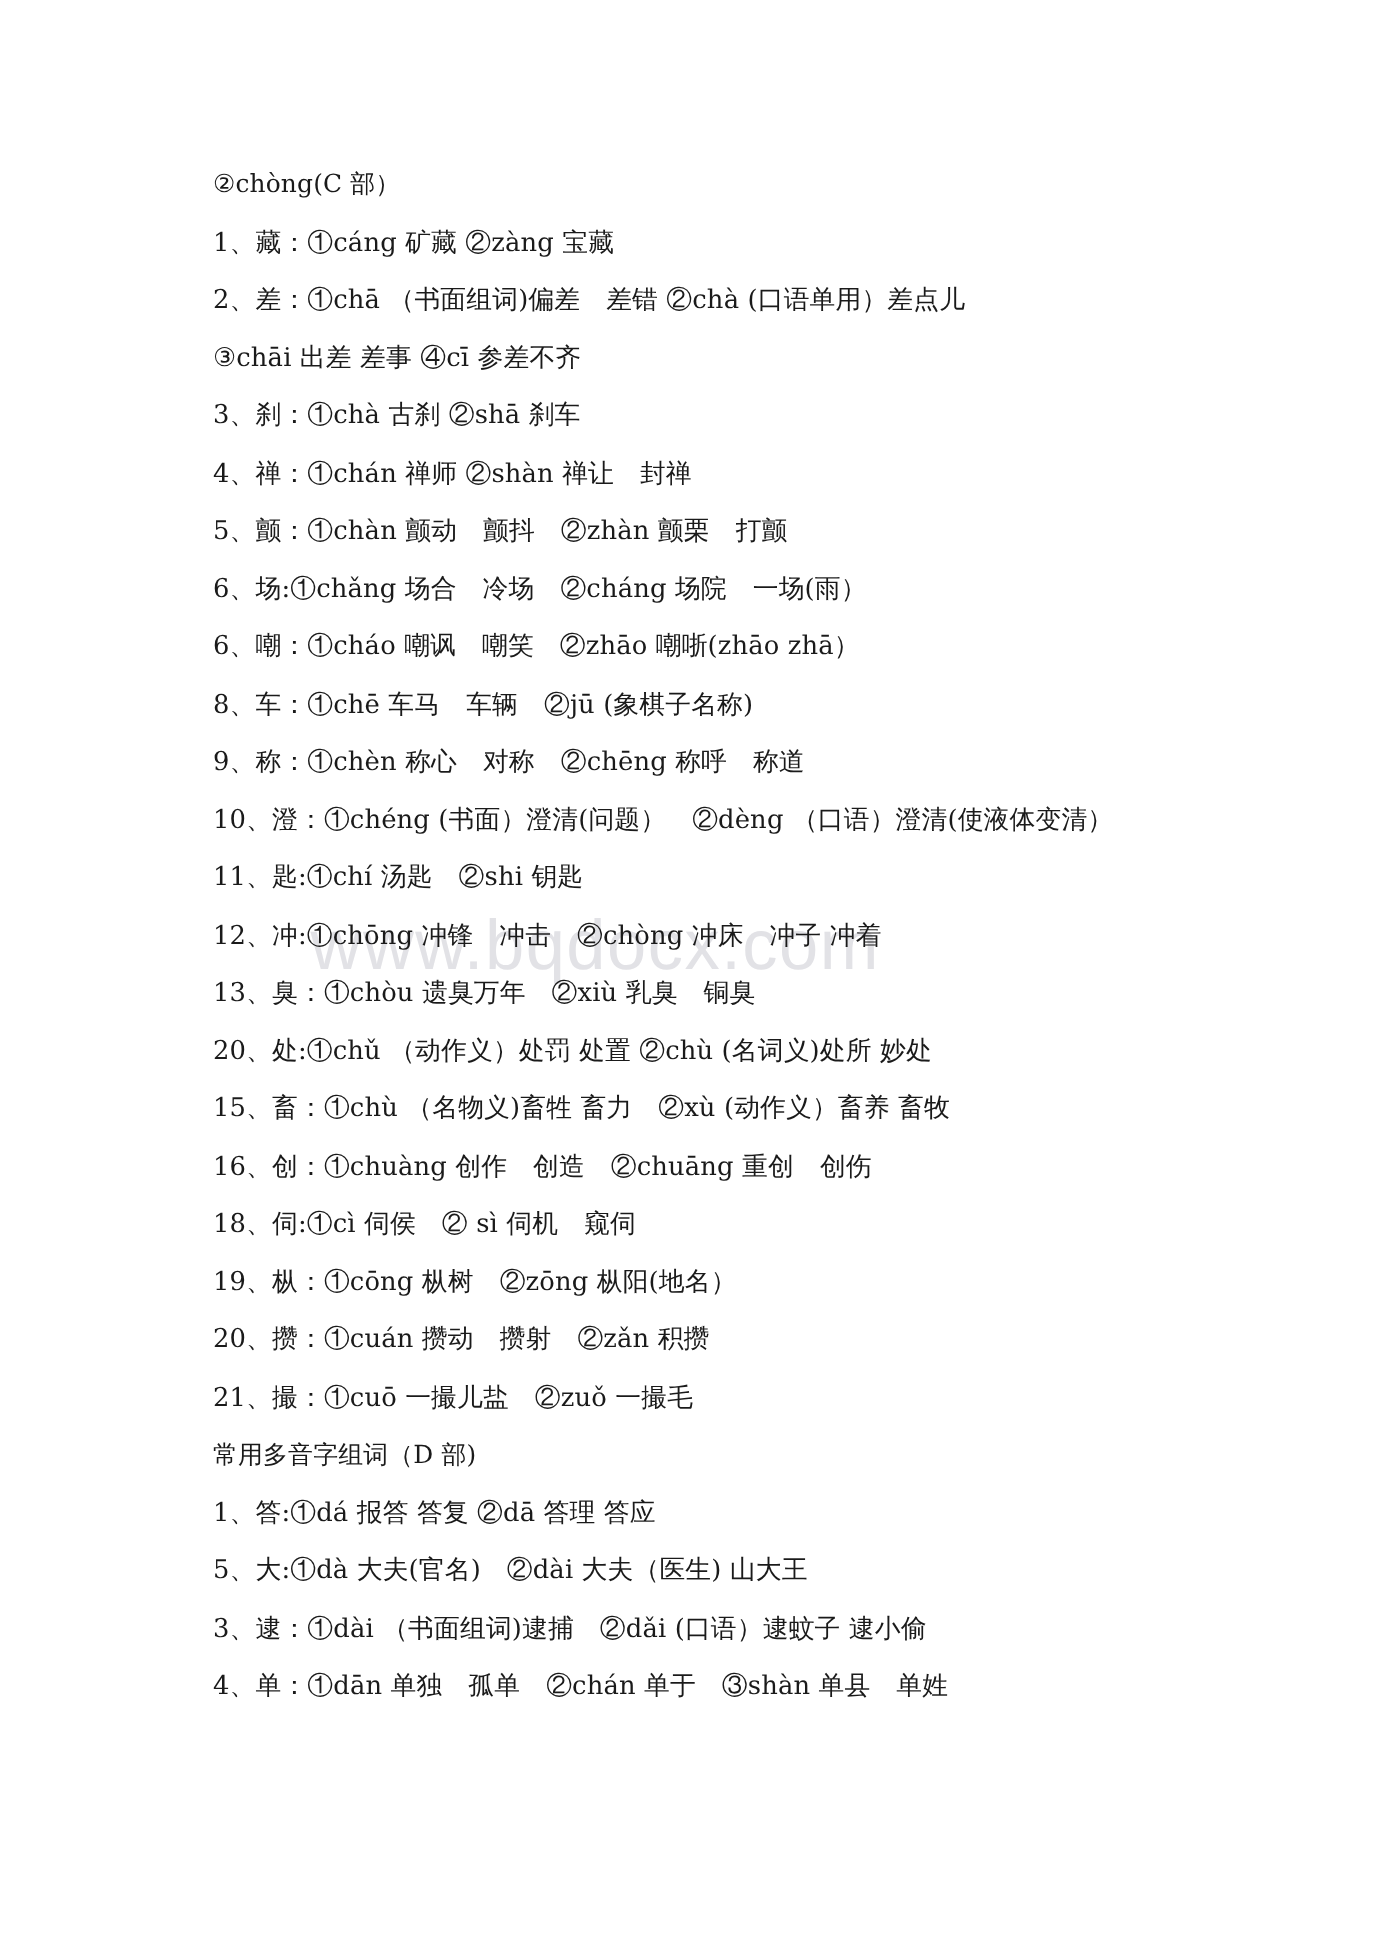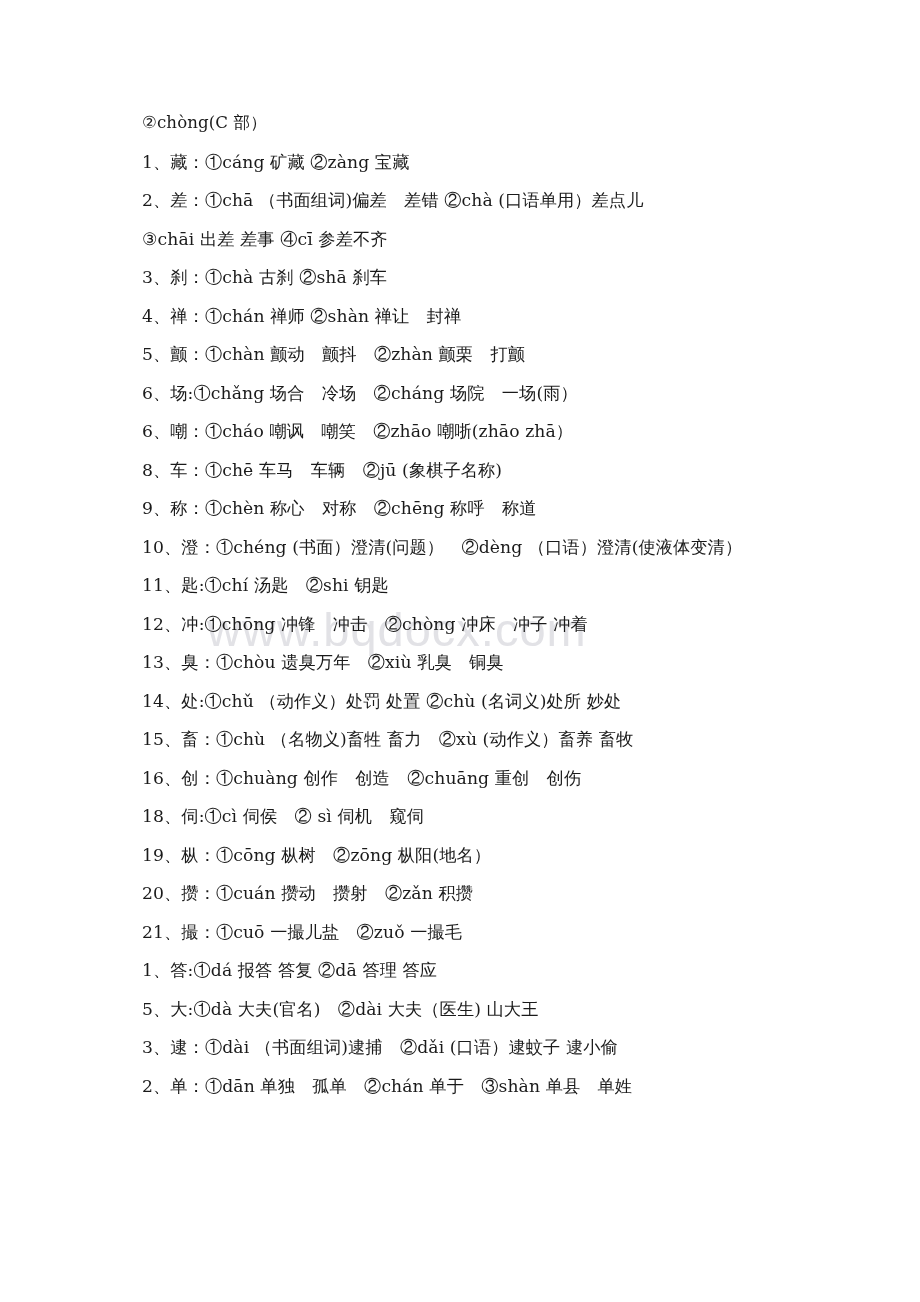--- a/index.html
+++ b/index.html
@@ -70,26 +70,27 @@
     <div class="line">4、禅：①chán 禅师 ②shàn 禅让　封禅</div>
     <div class="line">5、颤：①chàn 颤动　颤抖　②zhàn 颤栗　打颤</div>
     <div class="line">6、场:①chǎng 场合　冷场　②cháng 场院　一场(雨）</div>
     <div class="line">6、嘲：①cháo 嘲讽　嘲笑　②zhāo 嘲哳(zhāo zhā）</div>
     <div class="line">8、车：①chē 车马　车辆　②jū (象棋子名称)</div>
     <div class="line">9、称：①chèn 称心　对称　②chēng 称呼　称道</div>
     <div class="line">10、澄：①chéng (书面）澄清(问题）　②dèng （口语）澄清(使液体变清）</div>
     <div class="line">11、匙:①chí 汤匙　②shi 钥匙</div>
     <div class="line">12、冲:①chōng 冲锋　冲击　②chòng 冲床　冲子 冲着</div>
     <div class="line">13、臭：①chòu 遗臭万年　②xiù 乳臭　铜臭</div>
-    <div class="line">14、处:①chǔ （动作义）处罚 处置 ②chù (名词义)处所 妙处</div>
+    <div class="line">20、处:①chǔ （动作义）处罚 处置 ②chù (名词义)处所 妙处</div>
     <div class="line">15、畜：①chù （名物义)畜牲 畜力　②xù (动作义）畜养 畜牧</div>
     <div class="line">16、创：①chuàng 创作　创造　②chuāng 重创　创伤</div>
     <div class="line">18、伺:①cì 伺侯　② sì 伺机　窥伺</div>
     <div class="line">19、枞：①cōng 枞树　②zōng 枞阳(地名）</div>
     <div class="line">20、攒：①cuán 攒动　攒射　②zǎn 积攒</div>
     <div class="line">21、撮：①cuō 一撮儿盐　②zuǒ 一撮毛</div>
+    <div class="line heading">常用多音字组词（D 部)</div>
     <div class="line">1、答:①dá 报答 答复 ②dā 答理 答应</div>
     <div class="line">5、大:①dà 大夫(官名)　②dài 大夫（医生) 山大王</div>
     <div class="line">3、逮：①dài （书面组词)逮捕　②dǎi (口语）逮蚊子 逮小偷</div>
-    <div class="line">2、单：①dān 单独　孤单　②chán 单于　③shàn 单县　单姓</div>
+    <div class="line">4、单：①dān 单独　孤单　②chán 单于　③shàn 单县　单姓</div>
   </div>
 
 </div>
 
 </body></html>

